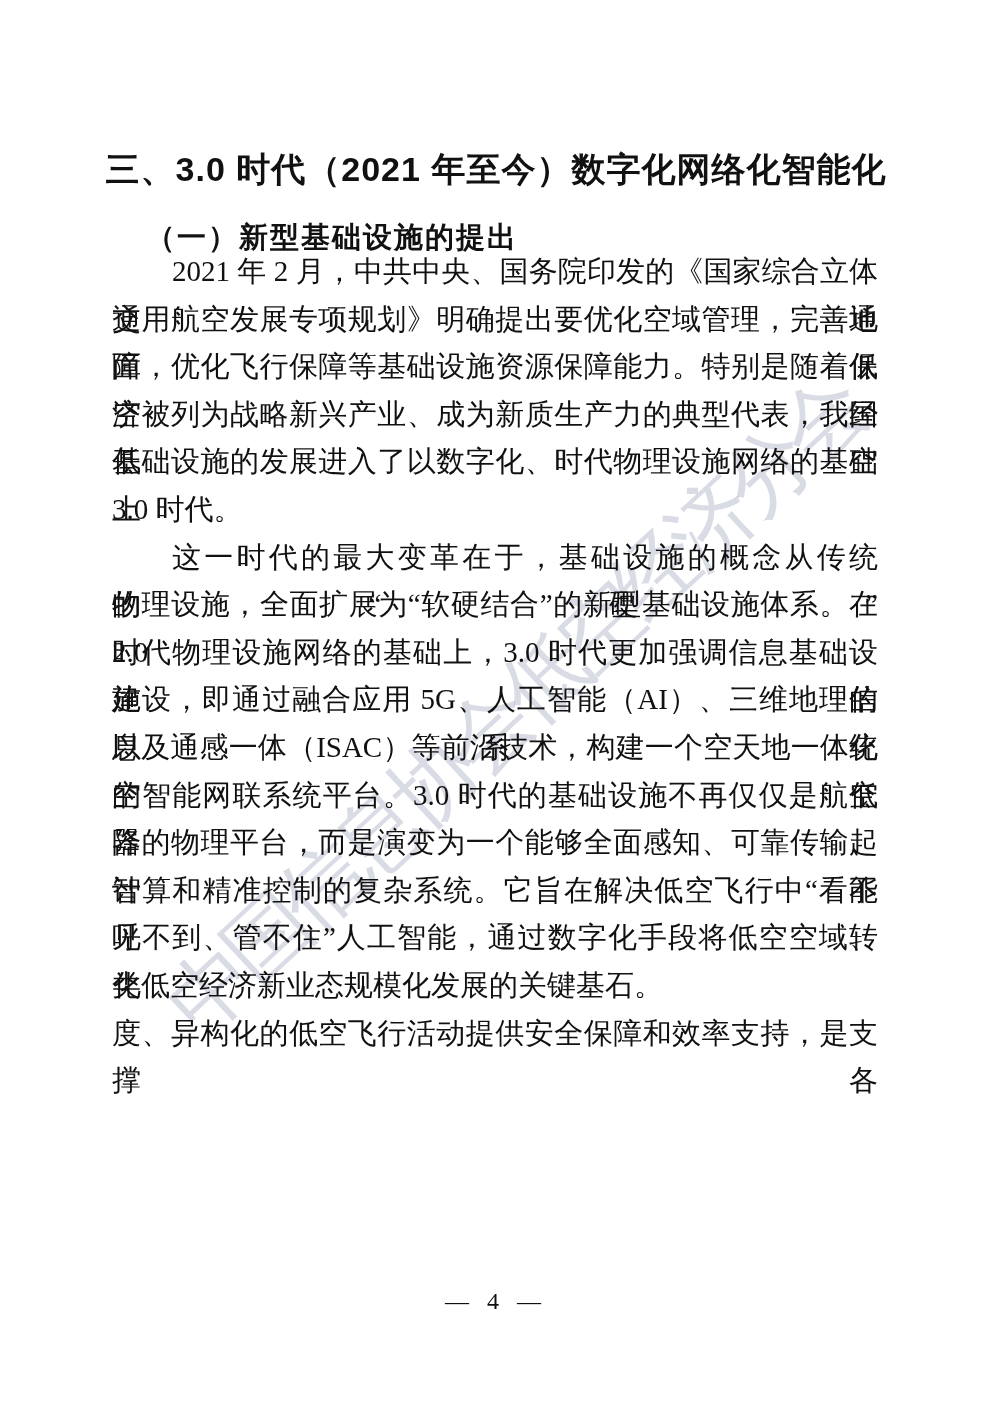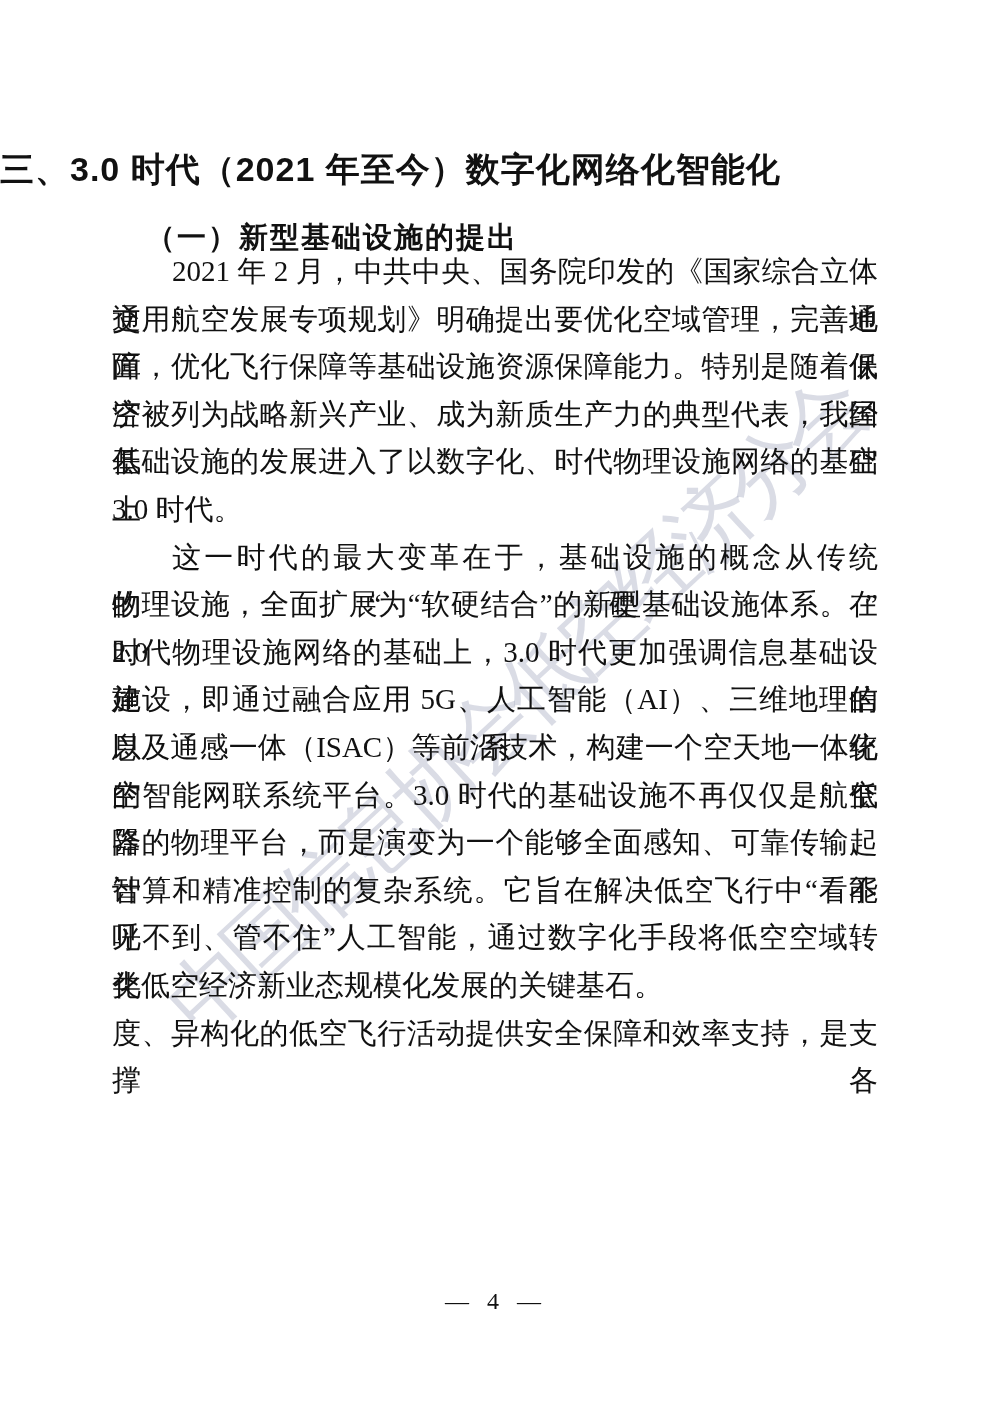--- a/index.html
+++ b/index.html
@@ -29,21 +29,21 @@
     white-space: nowrap;
     pointer-events: none;
     user-select: none;
     z-index: 1;
   }
   .doc-title {
     position: absolute;
     top: 124px;
     left: 0;
     width: 100%;
-    text-align: left;
+    text-align: center;
     font-family: "Liberation Sans", "DejaVu Sans", sans-serif;
     font-weight: 700;
     font-size: 34px;
     letter-spacing: 1px;
     z-index: 2;
   }
   .section-heading {
     position: absolute;
     top: 194px;
     left: 146px;

